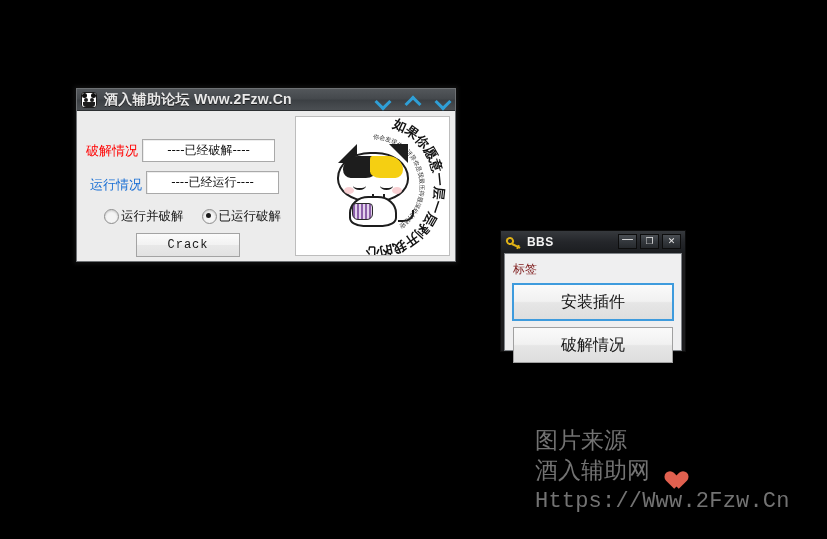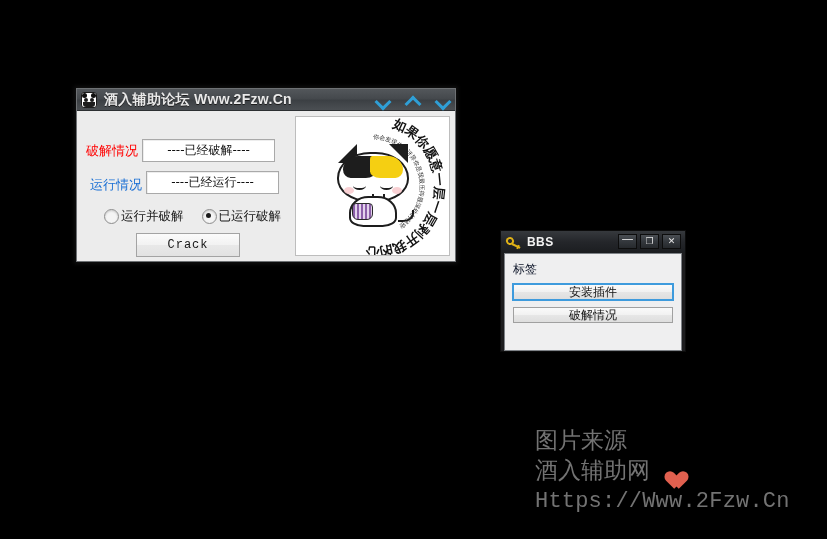--- a/index.html
+++ b/index.html
@@ -412,33 +412,33 @@
     height: calc(100% - 22px);
     background: #efeff0;
     margin: 0 3px 3px 3px;
     border: 1px solid #7e8287;
     box-sizing: border-box;
     padding: 7px 8px;
     position: relative;
   }
   #bbs-tag-label {
     font-size: 12px;
-    color: #0f172a;
+    color: #7f1d1d;
     font-family: Liberation Serif, serif;
     margin-bottom: 6px;
   }
   .bbs-button {
-    height: 16px;
+    height: 36px;
     background: linear-gradient(to bottom, #fafafa 0%, #f1f1f1 48%, #e6e6e6 52%, #dedede 100%);
     border: 1px solid #a0a0a0;
     box-sizing: border-box;
     display: flex;
     align-items: center;
     justify-content: center;
-    font-size: 12px;
+    font-size: 16px;
     color: #131313;
     font-family: "DejaVu Sans", "Liberation Sans", sans-serif;
     margin-bottom: 7px;
     cursor: pointer;
   }
   .bbs-button.focused {
     outline: 2px solid #3e9bdd;
     outline-offset: -1px;
     border-color: #6fb8e8;
   }

